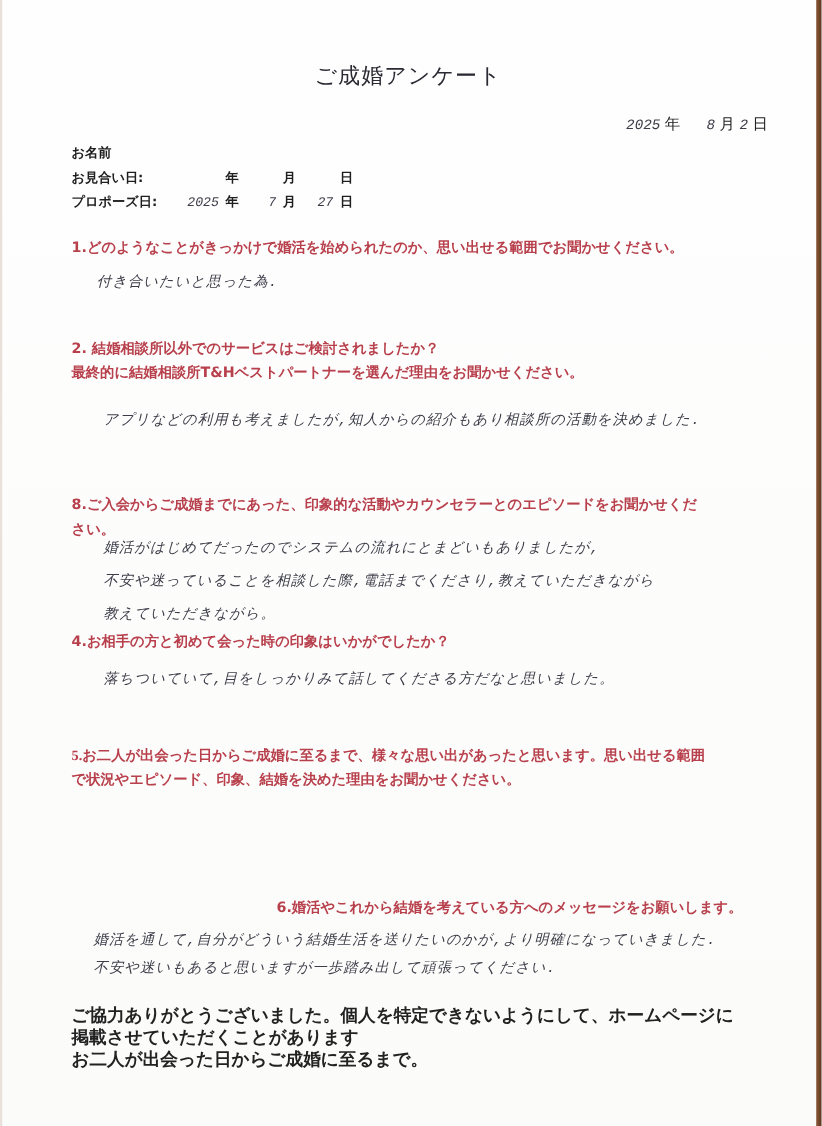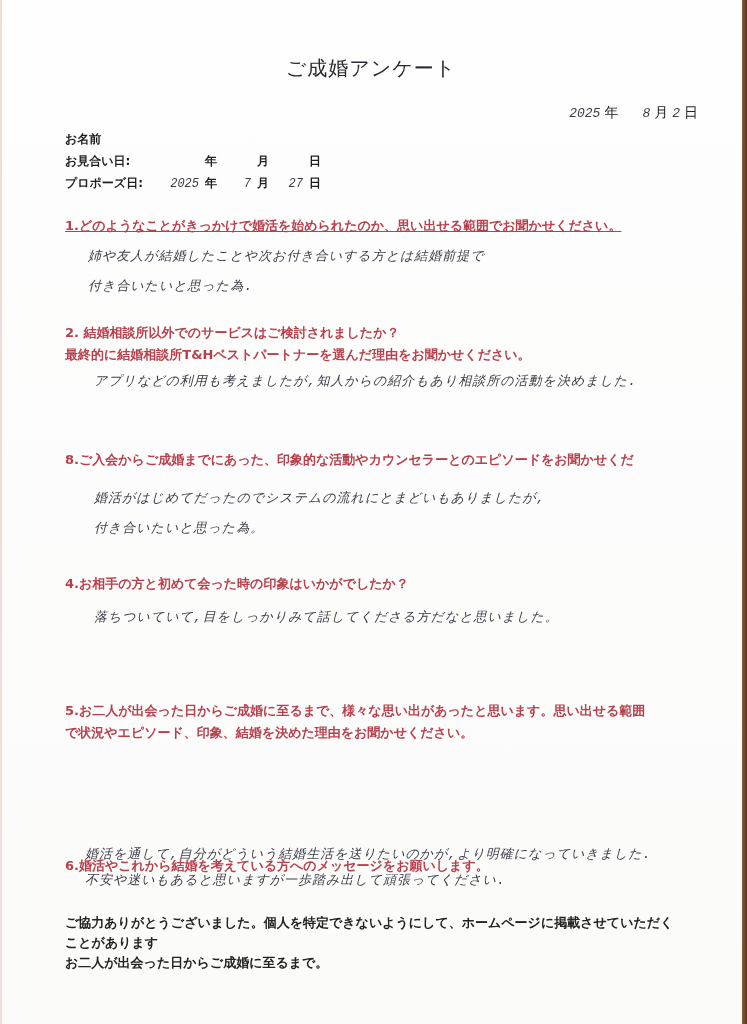--- a/index.html
+++ b/index.html
@@ -103,21 +103,21 @@
       width: 600px;
       font-size: 13px;
       line-height: 30px;
       letter-spacing: 1px;
     }
     .closing {
       position: absolute;
       left: 65px;
       top: 913px;
       width: 610px;
-      font-size: 13px;
+      font-size: 16px;
       font-weight: bold;
       color: #222;
       line-height: 20px;
     }
   </style>
 </head>
 <body>
 
 <div class="paper">
   <div class="left-edge"></div>
@@ -156,53 +156,54 @@
         <span class="val v-year hand">2025</span>
         <span class="unit">年</span>
         <span class="val v-month hand">7</span>
         <span class="unit">月</span>
         <span class="val v-day hand">27</span>
         <span class="unit">日</span>
       </span>
     </div>
   </div>
 
-  <div class="q" style="top:215px;text-decoration:underline;">1.どのようなことがきっかけで婚活を始められたのか、思い出せる範囲でお聞かせください。</div>
+  <div class="q" style="top:215px;">1.どのようなことがきっかけで婚活を始められたのか、思い出せる範囲でお聞かせください。</div>
   <div class="a hand" style="top:242px; left:88px;">
-    <div>姉や友人が結婚したことや次お付き合いする方とは結婚前提で</div>
     <div>付き合いたいと思った為.</div>
   </div>
 
-  <div class="q" style="top:322px;">
+  <div class="q" style="top:307px;">
     <div>2. 結婚相談所以外でのサービスはご検討されましたか？</div>
     <div>最終的に結婚相談所T&amp;Hベストパートナーを選んだ理由をお聞かせください。</div>
   </div>
   <div class="a hand" style="top:367px;">
     <div>アプリなどの利用も考えましたが,知人からの紹介もあり相談所の活動を決めました.</div>
   </div>
 
   <div class="q" style="top:449px;">
     <div>8.ご入会からご成婚までにあった、印象的な活動やカウンセラーとのエピソードをお聞かせくだ</div>
+    <div>さい。</div>
   </div>
   <div class="a hand" style="top:484px;">
     <div>婚活がはじめてだったのでシステムの流れにとまどいもありましたが,</div>
-    <div>付き合いたいと思った為。</div>
+    <div>不安や迷っていることを相談した際,電話までくださり,教えていただきながら</div>
+    <div>教えていただきながら。</div>
   </div>
 
   <div class="q" style="top:573px;">4.お相手の方と初めて会った時の印象はいかがでしたか？</div>
   <div class="a hand" style="top:603px;">
     <div>落ちついていて,目をしっかりみて話してくださる方だなと思いました。</div>
   </div>
 
-  <div class="q" style="top:700px;">
+  <div class="q" style="top:676px;font-family:Liberation Serif, serif;">
     <div>5.お二人が出会った日からご成婚に至るまで、様々な思い出があったと思います。思い出せる範囲</div>
     <div>で状況やエピソード、印象、結婚を決めた理由をお聞かせください。</div>
   </div>
 
-  <div class="q" style="top:855px;">6.婚活やこれから結婚を考えている方へのメッセージをお願いします。</div>
+  <div class="q" style="top:815px;text-align:right;">6.婚活やこれから結婚を考えている方へのメッセージをお願いします。</div>
   <div class="a hand" style="top:842px; left:85px;">
     <div style="line-height:26px;">婚活を通して,自分がどういう結婚生活を送りたいのかが,より明確になっていきました.</div>
     <div style="line-height:26px;">不安や迷いもあると思いますが一歩踏み出して頑張ってください.</div>
   </div>
 
   <div class="closing">
     <div>ご協力ありがとうございました。個人を特定できないようにして、ホームページに掲載させていただくことがあります</div>
     <div>お二人が出会った日からご成婚に至るまで。</div>
   </div>
 </div>

